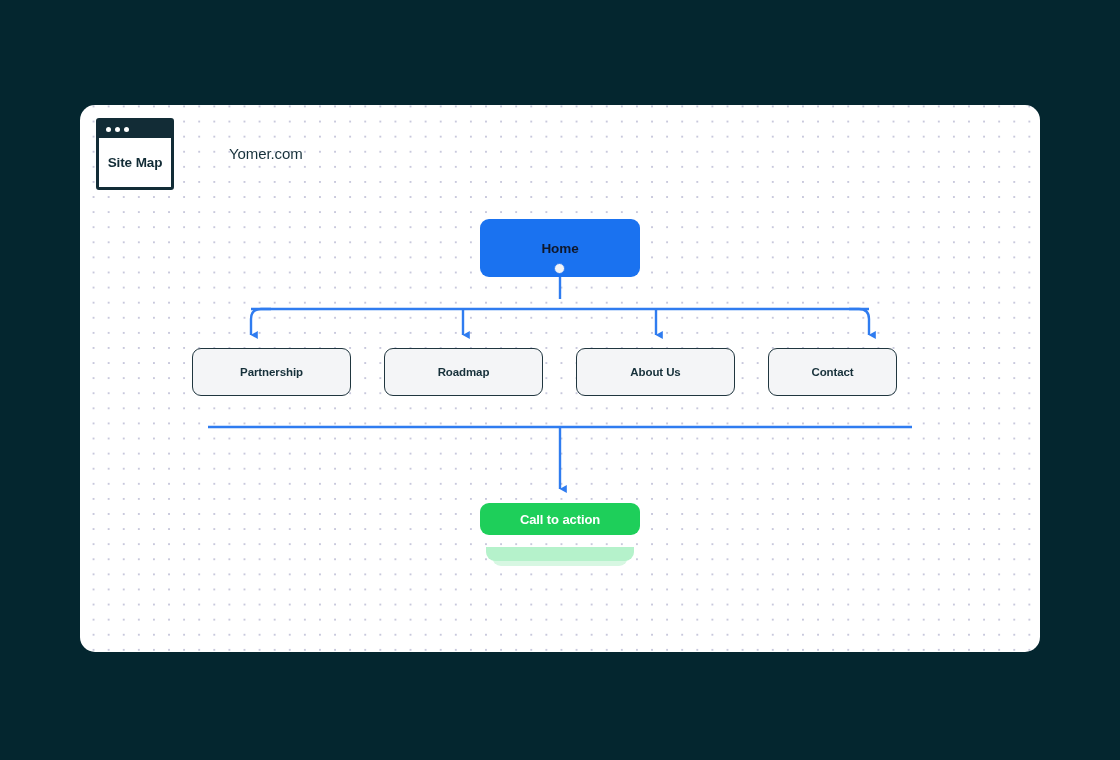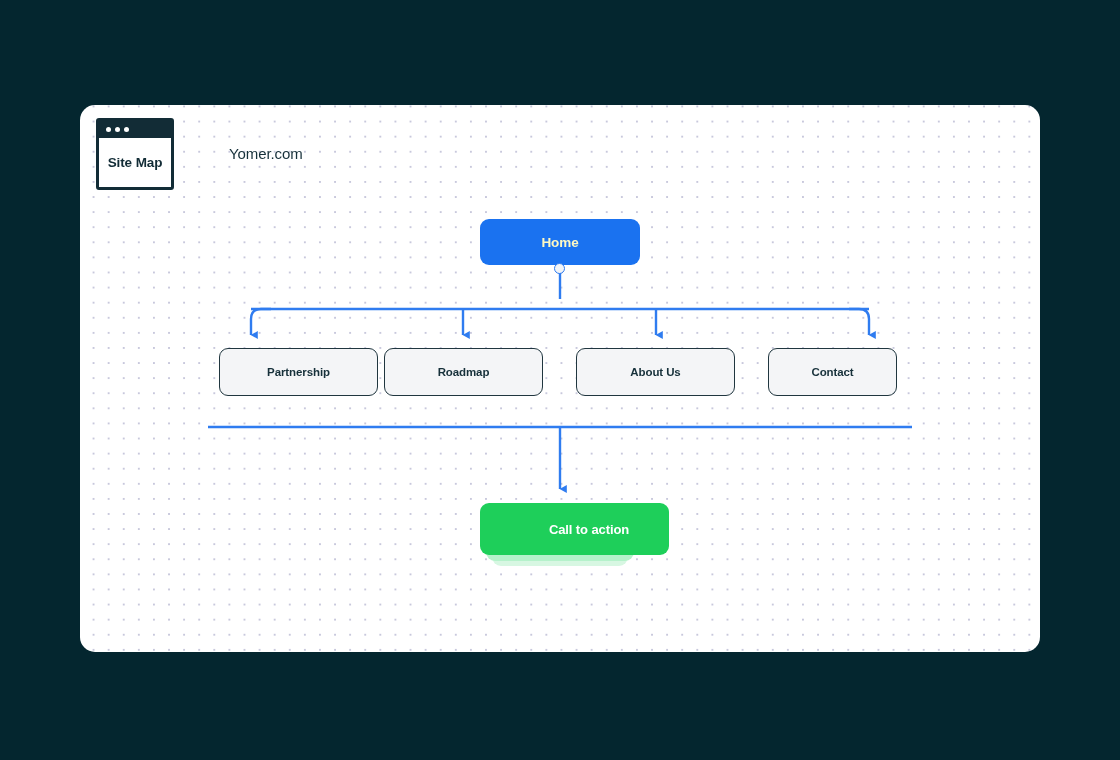--- a/index.html
+++ b/index.html
@@ -93,24 +93,24 @@
     display: flex;
     align-items: center;
     justify-content: center;
     text-align: center;
   }
 
   #node-home {
     left: 400px;
     top: 114px;
     width: 160px;
-    height: 46px;
+    height: 58px;
     background: #1a72f0;
     border-radius: 9px;
-    color: #fef9c3;
+    color: #0f172a;
     font-size: 13.5px;
     font-weight: bold;
     letter-spacing: -0.1px;
   }
   #home-connector-dot {
     position: absolute;
     left: 474px;
     top: 158px;
     width: 11px;
     height: 11px;
@@ -124,21 +124,21 @@
     top: 243px;
     height: 48px;
     background: #f4f5f7;
     border: 1.3px solid #20363f;
     border-radius: 9px;
     color: #16303a;
     font-size: 11.5px;
     font-weight: bold;
     letter-spacing: -0.1px;
   }
-  #node-partnership { left: 112px;  width: 159px; margin-left: 27px; }
+  #node-partnership { left: 112px;  width: 159px; }
   #node-roadmap     { left: 304px;  width: 159px; }
   #node-aboutus     { left: 496px;  width: 159px; }
   #node-contact     { left: 688px;  width: 129px; }
 
   
   #cta-wrap {
     position: absolute;
     left: 400px;
     top: 398px;
     width: 160px;
@@ -160,31 +160,30 @@
     width: 148px;
     height: 14px;
     background: #b5f2cb;
     border-radius: 0 0 9px 9px;
   }
   #node-cta {
     position: absolute;
     left: 0;
     top: 0;
     width: 160px;
-    height: 52px;
+    height: 32px;
     background: #1ecf5a;
     border-radius: 9px;
     display: flex;
     align-items: center;
     justify-content: center;
     color: #ffffff;
     font-size: 13px;
     font-weight: bold;
     letter-spacing: -0.1px;
-    padding-left: 29px;
   }
 </style>
 </head>
 <body>
 
 <div id="canvas-card">
 
   <svg id="diagram-svg" viewBox="0 0 960 547" xmlns="http://www.w3.org/2000/svg">
     <defs>
       <marker id="arrow-blue" markerWidth="9" markerHeight="9" refX="4.5" refY="7.4" orient="auto" markerUnits="userSpaceOnUse">

